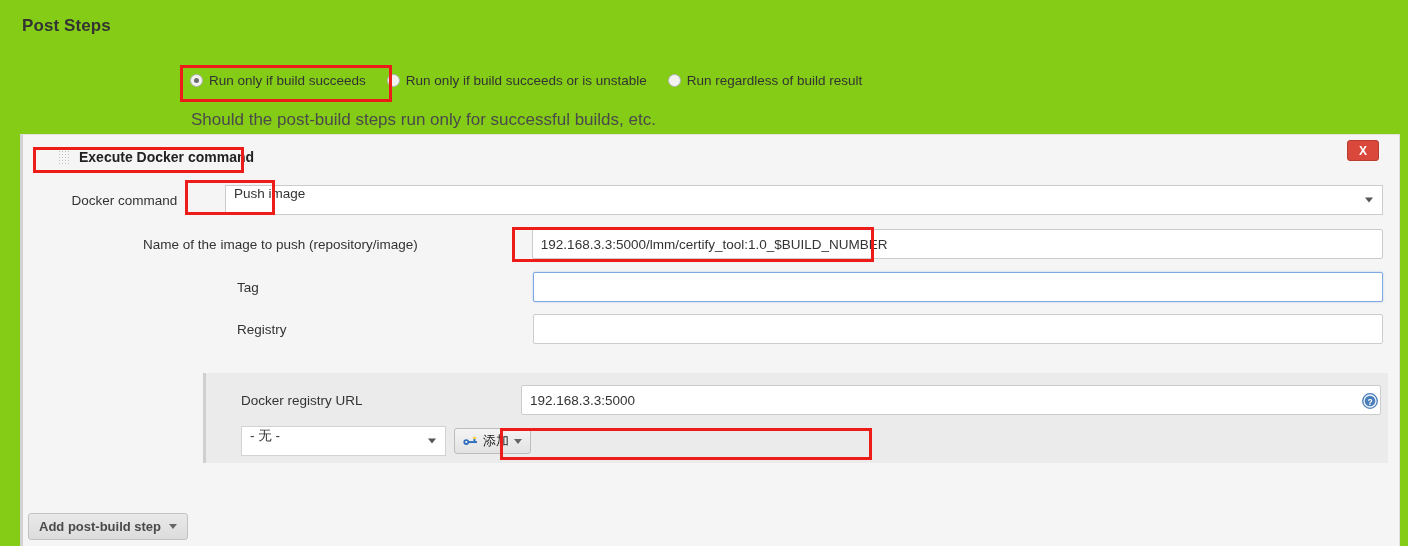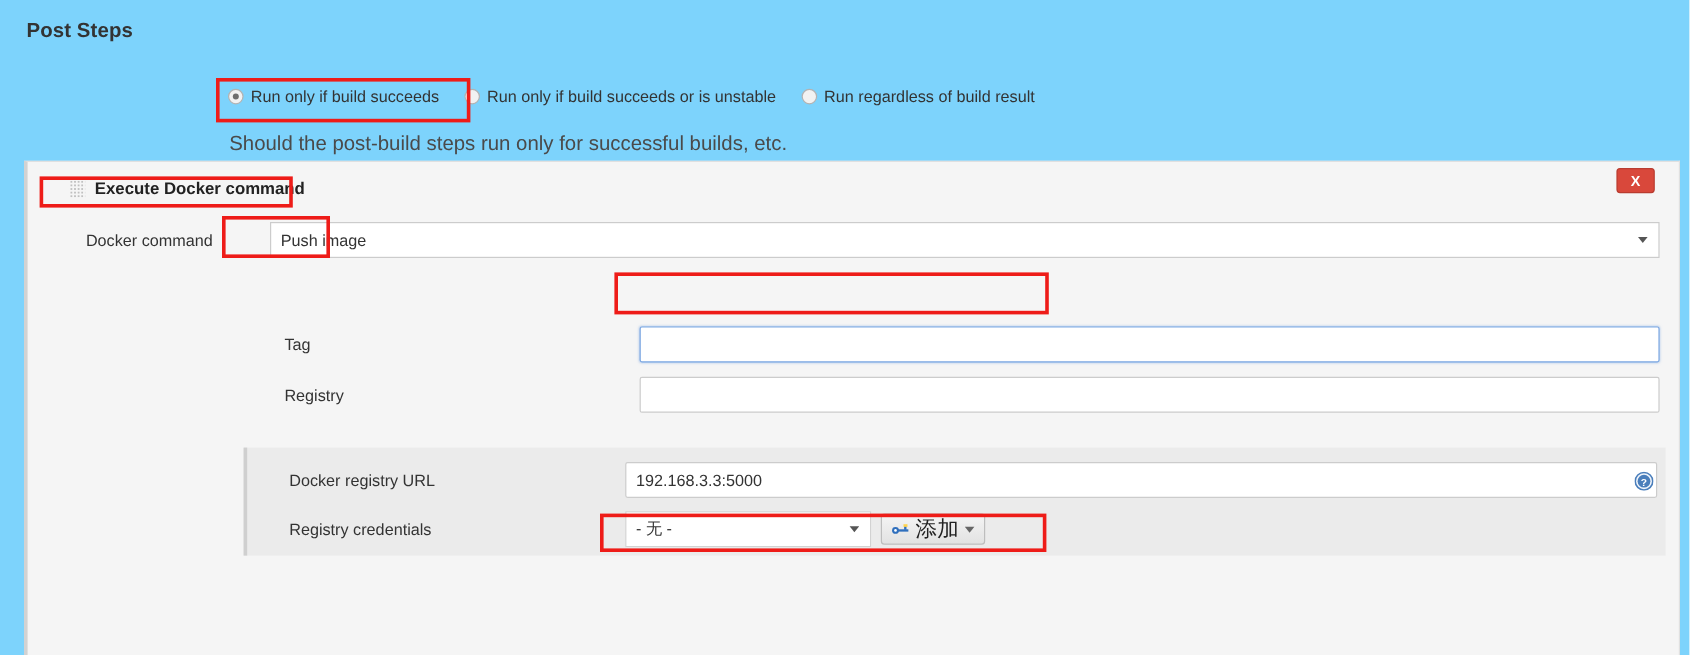--- a/index.html
+++ b/index.html
@@ -4,21 +4,21 @@
 <style>
   * { box-sizing: border-box; }
   html, body {
     margin: 0; padding: 0;
     width: 1408px; height: 546px;
     background: #ffffff;
     font-family: "Liberation Sans", sans-serif;
     color: #333333;
     overflow: hidden;
   }
-  .page { position: relative; width: 1408px; height: 546px; background: #7dd3fc; }
+  .page { position: relative; width: 1408px; height: 546px; background: #84cc16; }
 
   
   .section-title {
     position: absolute; left: 22px; top: 16px;
     font-size: 17px; font-weight: bold; color: #333;
     letter-spacing: .1px;
   }
 
   
   .radio-row {
@@ -79,21 +79,21 @@
     cursor: pointer;
   }
 
   
   .frow { position: absolute; display: flex; align-items: center; }
   .flabel { font-size: 13.5px; color: #333; text-align: center; white-space: nowrap; }
 
   .select-box {
     position: relative; background: #fff;
     border: 1px solid #ccc; height: 30px;
-    display: flex; align-items: center;
+    display: flex; align-items: flex-start;
     padding: 0 26px 0 8px; font-size: 13.5px; color: #333;
   }
   .caret-down {
     position: absolute; right: 9px; top: 50%; transform: translateY(-50%);
     width: 0; height: 0; border-left: 4px solid transparent;
     border-right: 4px solid transparent; border-top: 5px solid #555;
   }
   .text-input {
     background: #fff; border: 1px solid #ccc; height: 30px;
     display: flex; align-items: center; padding: 0 8px;
@@ -106,21 +106,21 @@
     position: absolute; left: 180px; top: 238px;
     width: 1185px; height: 90px;
     background: #ebebeb; border-left: 3px solid #cfcfcf;
   }
 
   
   .add-cred-btn {
     height: 26px; background: linear-gradient(#f4f4f4, #e2e2e2);
     border: 1px solid #bdbdbd; border-radius: 3px;
     display: flex; align-items: center; gap: 5px;
-    padding: 0 8px; font-size: 18px; color: #222; cursor: pointer;
+    padding: 0 8px; font-size: 13px; color: #222; cursor: pointer;
   }
   .key-icon { width: 15px; height: 12px; flex: none; }
 
   .help-icon {
     position: absolute; left: 1362px; top: 393px;
     width: 16px; height: 16px; cursor: pointer;
   }
 
   
   .add-step-btn {
@@ -174,20 +174,26 @@
       <div class="close-btn">X</div>
 
       <div class="frow" style="left:0px; top:50px; width:1345px;">
         <div class="flabel" style="width:173px;">Docker command</div>
         <div class="select-box" style="margin-left:14px; width:1158px;">
           <span>Push image</span>
           <span class="caret-down"></span>
         </div>
       </div>
 
+      <div class="frow" style="left:0px; top:94px; width:1345px;">
+        <div class="flabel" style="width:490px;">Name of the image to push (repository/image)</div>
+        <div class="text-input" style="margin-left:9px; width:860px;">
+          <span>192.168.3.3:5000/lmm/certify_tool:1.0_$BUILD_NUMBER</span>
+        </div>
+      </div>
 
       <div class="frow" style="left:0px; top:179px; width:1345px;">
         <div class="flabel" style="width:490px; text-align:left; padding-left:199px;">Registry</div>
         <div class="text-input" style="margin-left:9px; width:860px;">
           <span></span>
         </div>
       </div>
 
       <div class="frow" style="left:0px; top:137px; width:1345px;">
         <div class="flabel" style="width:490px; text-align:left; padding-left:199px;">Tag</div>
@@ -200,21 +206,20 @@
 
     <div class="sub-panel">
       <div class="frow" style="left:35px; top:12px; width:1140px;">
         <div class="flabel" style="width:280px; text-align:left;">Docker registry URL</div>
         <div class="text-input" style="width:860px;">
           <span>192.168.3.3:5000</span>
         </div>
       </div>
 
       <div class="frow" style="left:35px; top:53px; width:1140px;">
-        <div class="flabel" style="width:280px; text-align:left;">Registry credentials</div>
         <div class="select-box" style="width:205px; border-color:#d2d2d2;">
           <span>- 无 -</span>
           <span class="caret-down"></span>
         </div>
         <div class="add-cred-btn" style="margin-left:8px;">
           <svg class="key-icon" viewBox="0 0 16 13">
             <circle cx="3.4" cy="7.6" r="3.1" fill="#2f6fbd"></circle>
             <circle cx="3.4" cy="7.6" r="1.2" fill="#ffffff"></circle>
             <rect x="5.6" y="6.6" width="9.4" height="2.1" fill="#2f6fbd"></rect>
             <rect x="11.2" y="3.0" width="2.1" height="4.0" fill="#2f6fbd"></rect>
@@ -226,20 +231,24 @@
       </div>
     </div>
   </div>
 
   <svg class="help-icon" viewBox="0 0 16 16">
     <circle cx="8" cy="8" r="7.3" fill="#eef3fa" stroke="#4a7ebb" stroke-width="1.3"></circle>
     <circle cx="8" cy="8" r="5.3" fill="#4a7ebb"></circle>
     <text x="8" y="11.6" font-family="Liberation Sans, sans-serif" font-size="8.5" font-weight="bold" fill="#ffffff" text-anchor="middle">?</text>
   </svg>
 
+  <div class="add-step-btn">
+    <span>Add post-build step</span>
+    <span class="btn-caret"></span>
+  </div>
 
   <div class="hl" style="left:180px; top:65px; width:212px; height:37px;"></div>
   <div class="hl" style="left:33px; top:147px; width:211px; height:26px;"></div>
   <div class="hl" style="left:185px; top:180px; width:90px; height:35px;"></div>
   <div class="hl" style="left:512px; top:227px; width:362px; height:35px;"></div>
   <div class="hl" style="left:500px; top:428px; width:372px; height:32px;"></div>
 
 </div>
 
 </body></html>

